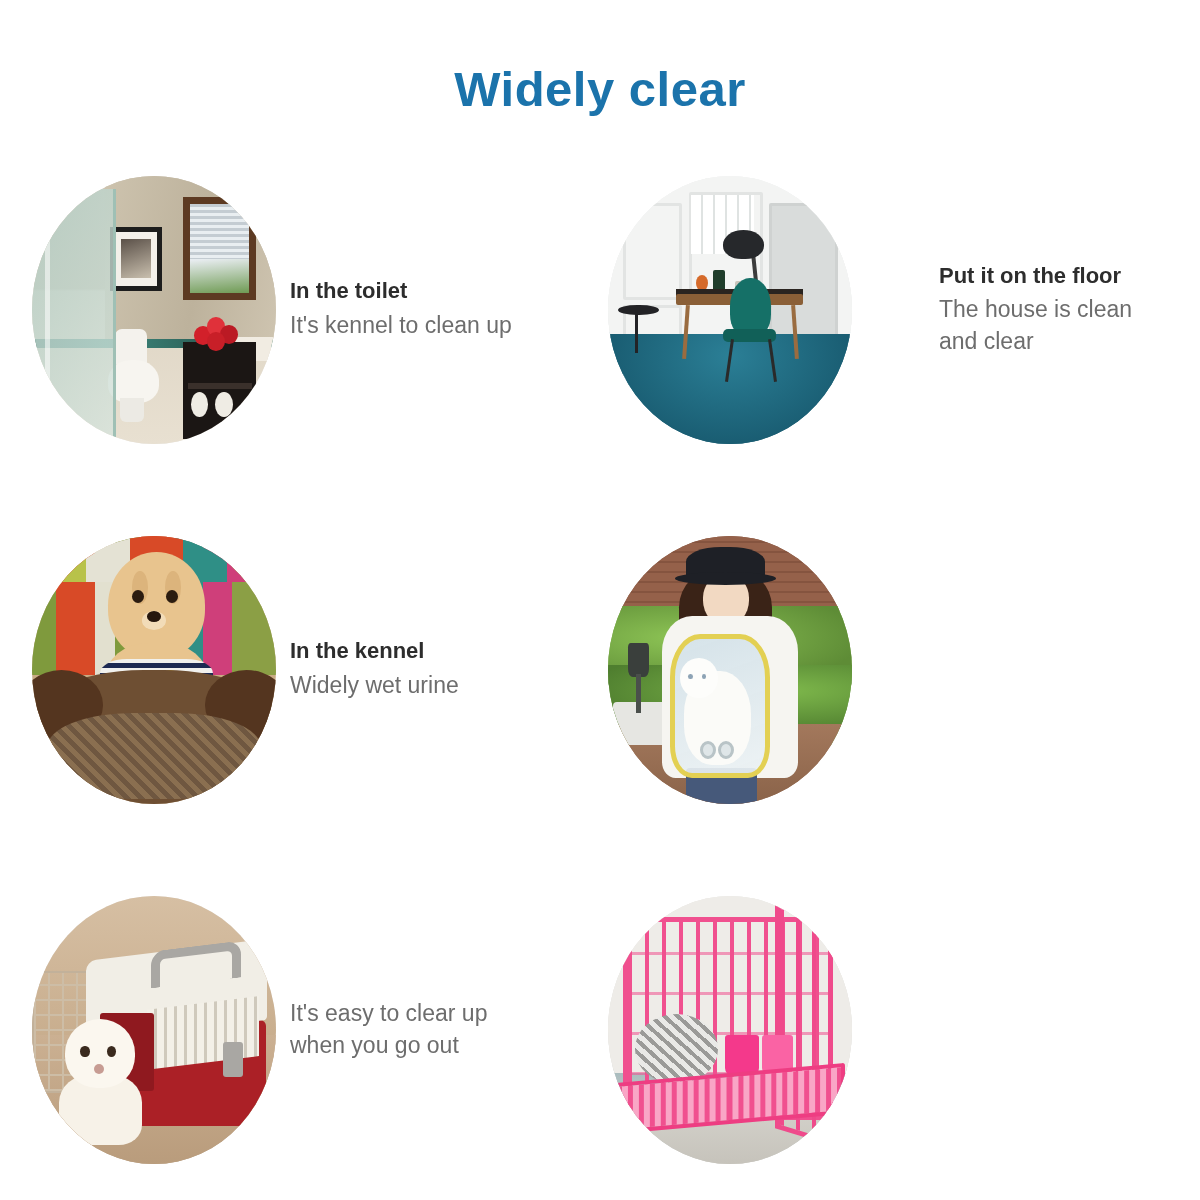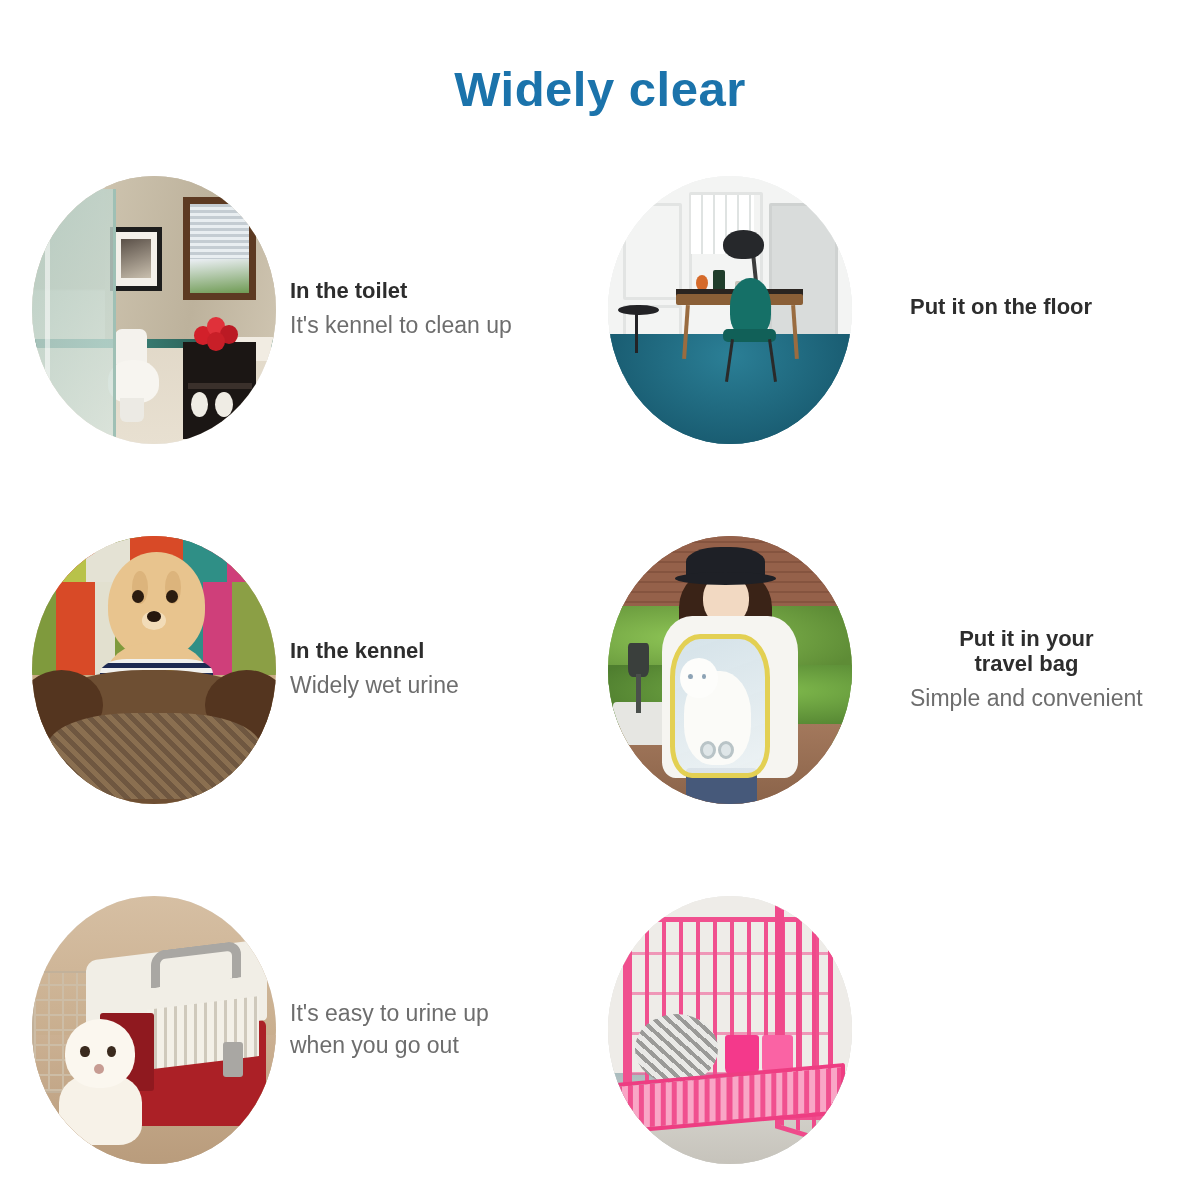--- a/index.html
+++ b/index.html
@@ -32,21 +32,21 @@
     position:relative;flex:0 0 auto;
     width:244px;height:268px;
     border-radius:50%;
     overflow:hidden;
     background:#e9e9e9;
   }
   .cell.left .media{margin-left:32px;}
   .cell.right .media{margin-left:8px;}
 
   .copy{margin-left:14px;max-width:330px;}
-  .cell.right .copy{margin-left:58px;max-width:340px;text-align:center;}
+  .cell.right .copy{margin-left:87px;max-width:340px;}
   .headline{
     font-size:22px;font-weight:bold;color:#2d2d2d;
     line-height:1.16;margin:0 0 6px 0;white-space:pre-line;
   }
   .sub{
     font-size:23px;color:#6d6d6d;line-height:1.38;margin:0;white-space:pre-line;
   }
 
   
   .sc{position:absolute;inset:0;}
@@ -336,20 +336,22 @@
           <div class="chair-back"></div>
           <div class="chair-seat"></div>
           <div class="chair-leg c1"></div>
             <div class="chair-leg c2"></div>
           <div class="side-table"></div>
           <div class="side-leg"></div>
         </div>
       </div>
       <div class="copy">
         <p class="headline">Put it on the floor</p>
+        <p class="sub">The house is clean
+and clear</p>
       </div>
     </div>
   </div>
 
   <div class="row">
 
     <div class="cell left">
       <div class="media">
         <div class="sc s-kennel">
           <div class="bg"></div>
@@ -400,25 +402,20 @@
               <div class="cat"></div>
               <div class="cat-head"></div>
               <div class="cat-eye v1"></div>
                 <div class="cat-eye v2"></div>
               <div class="vent v-a"></div>
               <div class="vent v-b"></div>
             </div>
           </div>
         </div>
       </div>
-      <div class="copy">
-        <p class="headline">Put it in your
-travel bag</p>
-        <p class="sub">Simple and convenient</p>
-      </div>
     </div>
   </div>
 
   <div class="row">
 
     <div class="cell left">
       <div class="media">
         <div class="sc s-box">
           <div class="floor"></div>
           <div class="wire"></div>
@@ -433,21 +430,21 @@
           <div class="dog">
             <div class="b"></div>
               <div class="h"></div>
             <div class="e d1"></div>
               <div class="e d2"></div>
               <div class="n"></div>
           </div>
         </div>
       </div>
       <div class="copy">
-        <p class="sub">It's easy to urine up
+        <p class="sub">It's easy to clear up
 when you go out</p>
       </div>
     </div>
 
     <div class="cell right">
       <div class="media">
         <div class="sc s-cage">
           <div class="wall"></div>
           <div class="floor"></div>
           <div class="cage"></div>

